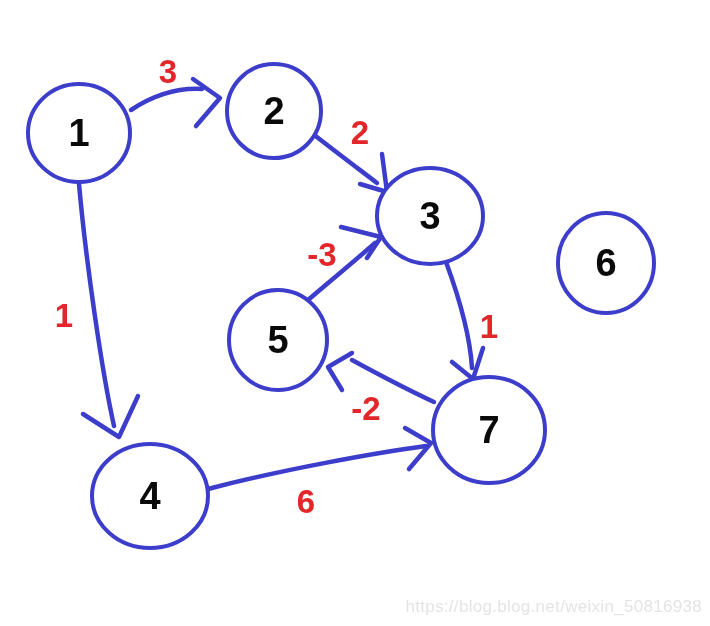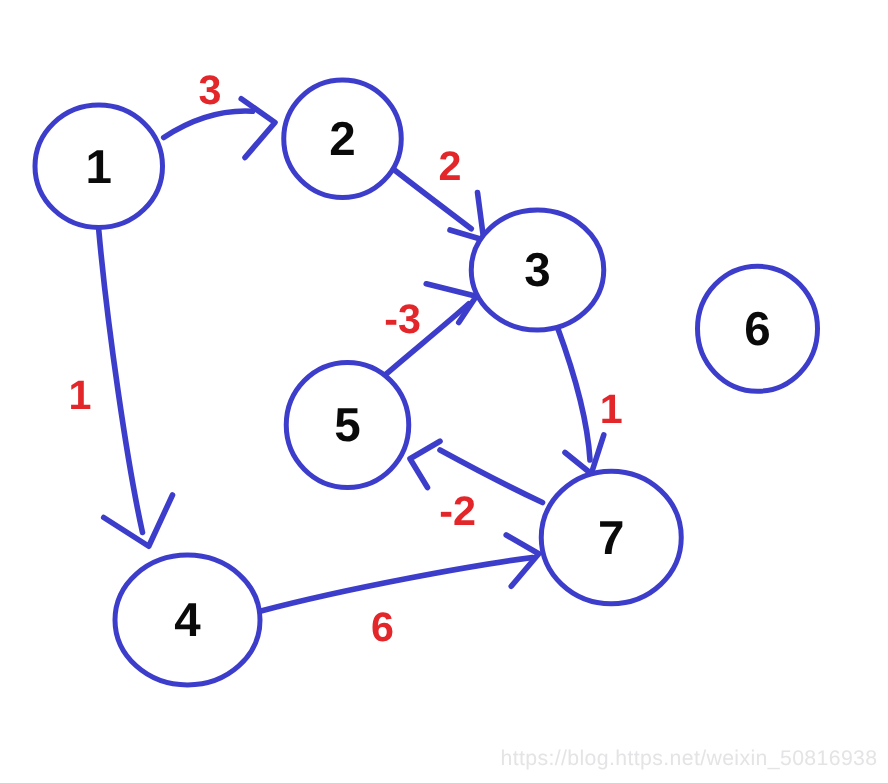--- a/index.html
+++ b/index.html
@@ -115,14 +115,14 @@
       </g>
       <g>
         <ellipse cx="606" cy="263" rx="48" ry="50" class="node-circle"></ellipse>
         <text x="606" y="276" class="node-num">6</text>
       </g>
       <g>
         <ellipse cx="489" cy="430" rx="56" ry="53" class="node-circle"></ellipse>
         <text x="489" y="443" class="node-num">7</text>
       </g>
     </svg>
-  <div class="watermark">https://blog.https.net/weixin_50816938</div>
+  <div class="watermark">https://blog.blog.net/weixin_50816938</div>
 </div>
 
 </body></html>

